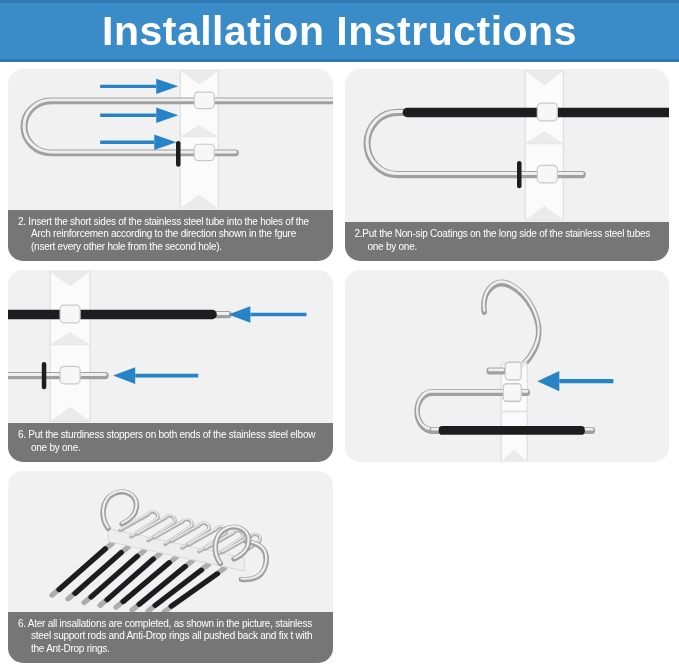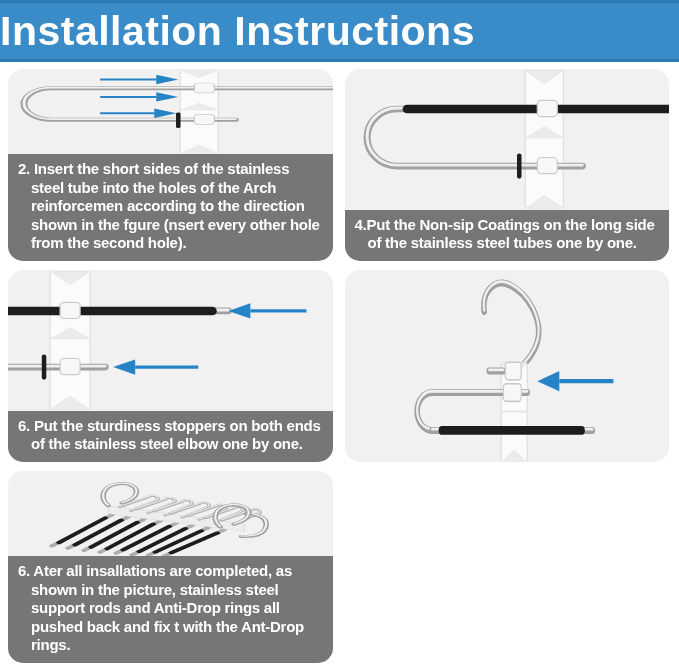--- a/index.html
+++ b/index.html
@@ -8,21 +8,21 @@
     background:#ffffff; font-family:"Liberation Sans", sans-serif;
   }
 
   
   .header {
     position:absolute; top:0; left:0; right:0; height:62px;
     background:var(--header-bg,#3a8cc8);
     border-top:3px solid var(--header-border,#2e7ab3);
     border-bottom:3px solid var(--header-border,#2e7ab3);
     box-sizing:border-box;
-    display:flex; align-items:center; justify-content:flex-start;
+    display:flex; align-items:center; justify-content:center;
   }
   .header h1 {
     margin:0; color:var(--header-text,#ffffff);
     font-size:41px; font-weight:700; letter-spacing:0.5px; line-height:1;
   }
 
   
   .grid {
     position:absolute; top:69px; left:8px; right:10px; bottom:3px;
     display:grid; grid-template-columns:1fr 1fr; grid-template-rows:repeat(3,1fr);
@@ -31,21 +31,21 @@
   .card {
     border-radius:15px; overflow:hidden;
     display:flex; flex-direction:column;
     background:var(--panel-bg,#f1f1f2);
   }
   .fig { flex:1; min-height:0; }
   .fig svg { width:100%; height:100%; display:block; }
   .cap {
     background:var(--caption-bg,#767676);
     color:var(--caption-text,#ffffff);
-    font-size:15px; font-weight:700; line-height:1.24;
+    font-size:10px; font-weight:400; line-height:1.24;
     padding:6px 10px 8px 10px;
   }
   .cap span { display:block; padding-left:13px; text-indent:-13px; letter-spacing:-0.25px; }
 
   
   .t-out { fill:none; stroke:var(--tube-dark,#a0a0a0); stroke-width:7;   stroke-linecap:round; }
   .t-in  { fill:none; stroke:var(--tube-light,#efefef); stroke-width:3;  stroke-linecap:round; }
   .h-out { fill:none; stroke:var(--tube-dark,#a0a0a0); stroke-width:5.5; stroke-linecap:round; }
   .h-in  { fill:none; stroke:var(--tube-light,#efefef); stroke-width:2.2;stroke-linecap:round; }
   .coat  { fill:none; stroke:var(--coating,#1d1d1f); stroke-width:9;     stroke-linecap:round; }
@@ -123,21 +123,21 @@
           <path class="t-out" d="M 330 42 H 52 A 30 30 0 0 0 52 102 H 237"></path>
           <path class="t-in" d="M 330 41 H 52 A 30 30 0 0 0 52 101 H 237"></path>
         </g>
         <line class="coat" x1="62" y1="42" x2="330" y2="42"></line>
         <line class="ringm" x1="174" y1="91" x2="174" y2="113"></line>
         <rect class="pin" x="192" y="33" width="20" height="17" rx="4"></rect>
         <rect class="pin" x="192" y="93" width="20" height="17" rx="4"></rect>
       </svg>
     </div>
     <div class="cap">
-      <span>4.Put the Non-sip Coatings on the long side of the stainless steel tubes one by one.</span>
+      <span>2.Put the Non-sip Coatings on the long side of the stainless steel tubes one by one.</span>
     </div>
   </div>
 
   <div class="card">
     <div class="fig">
       <svg viewBox="0 0 324 148" preserveAspectRatio="none">
         <g>
           <rect class="strip" x="42" y="2" width="40" height="144" rx="2"></rect>
           <polygon class="chev" points="42,2 82,2 62,16"></polygon>
           <line class="sline" x1="42" y1="72" x2="82" y2="72"></line>

